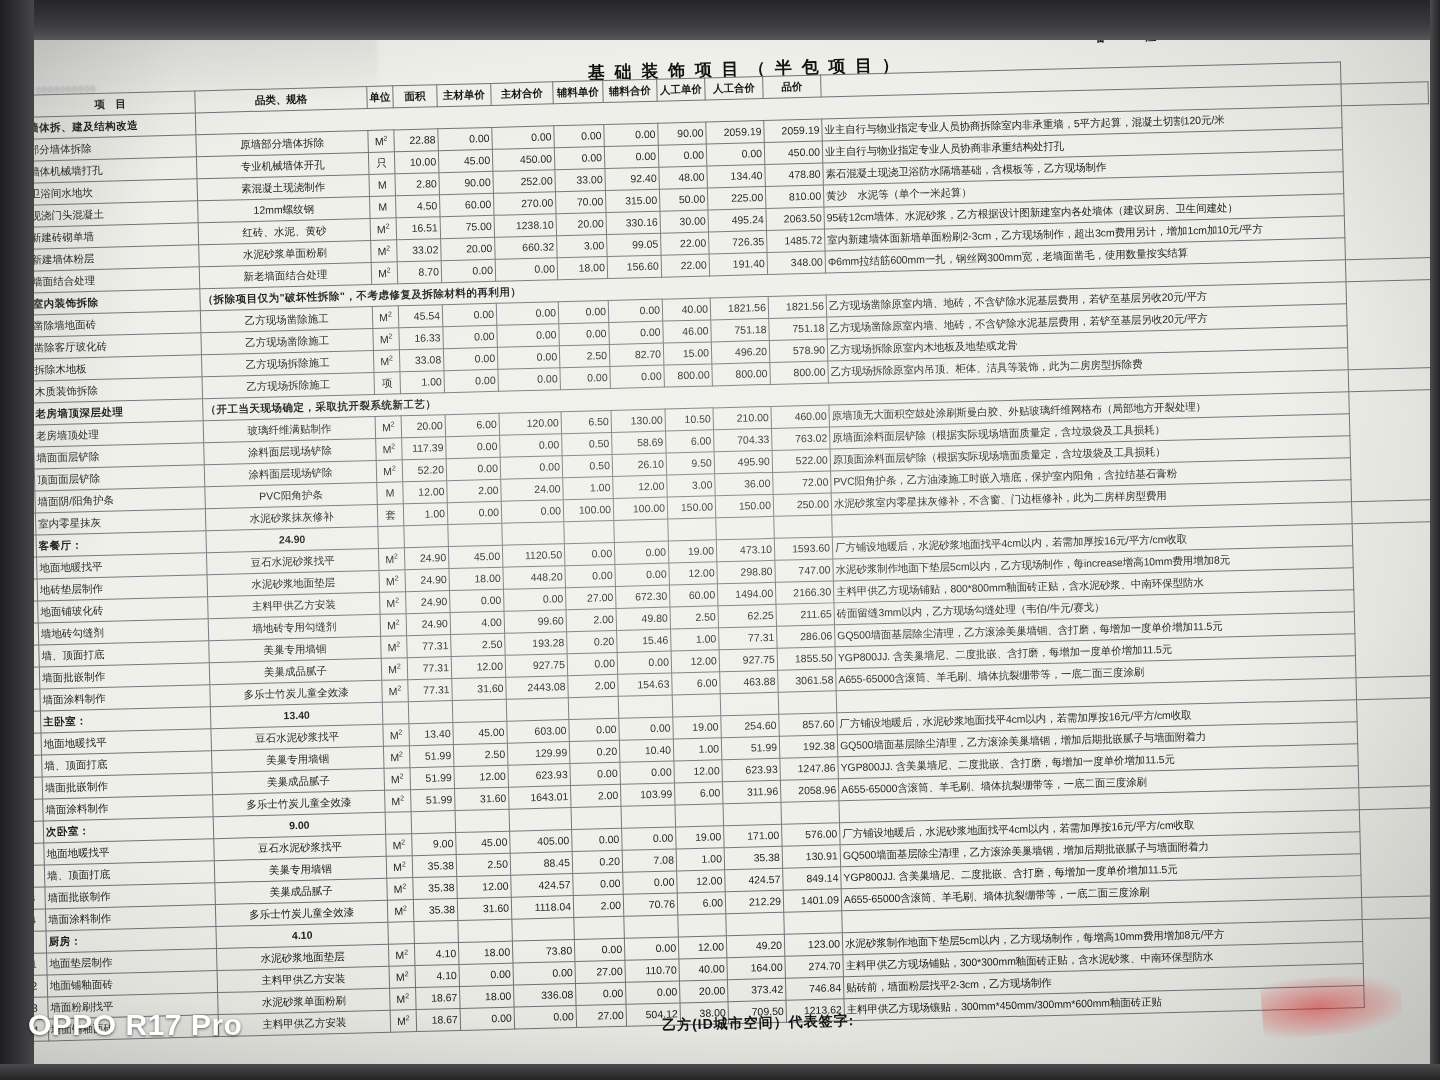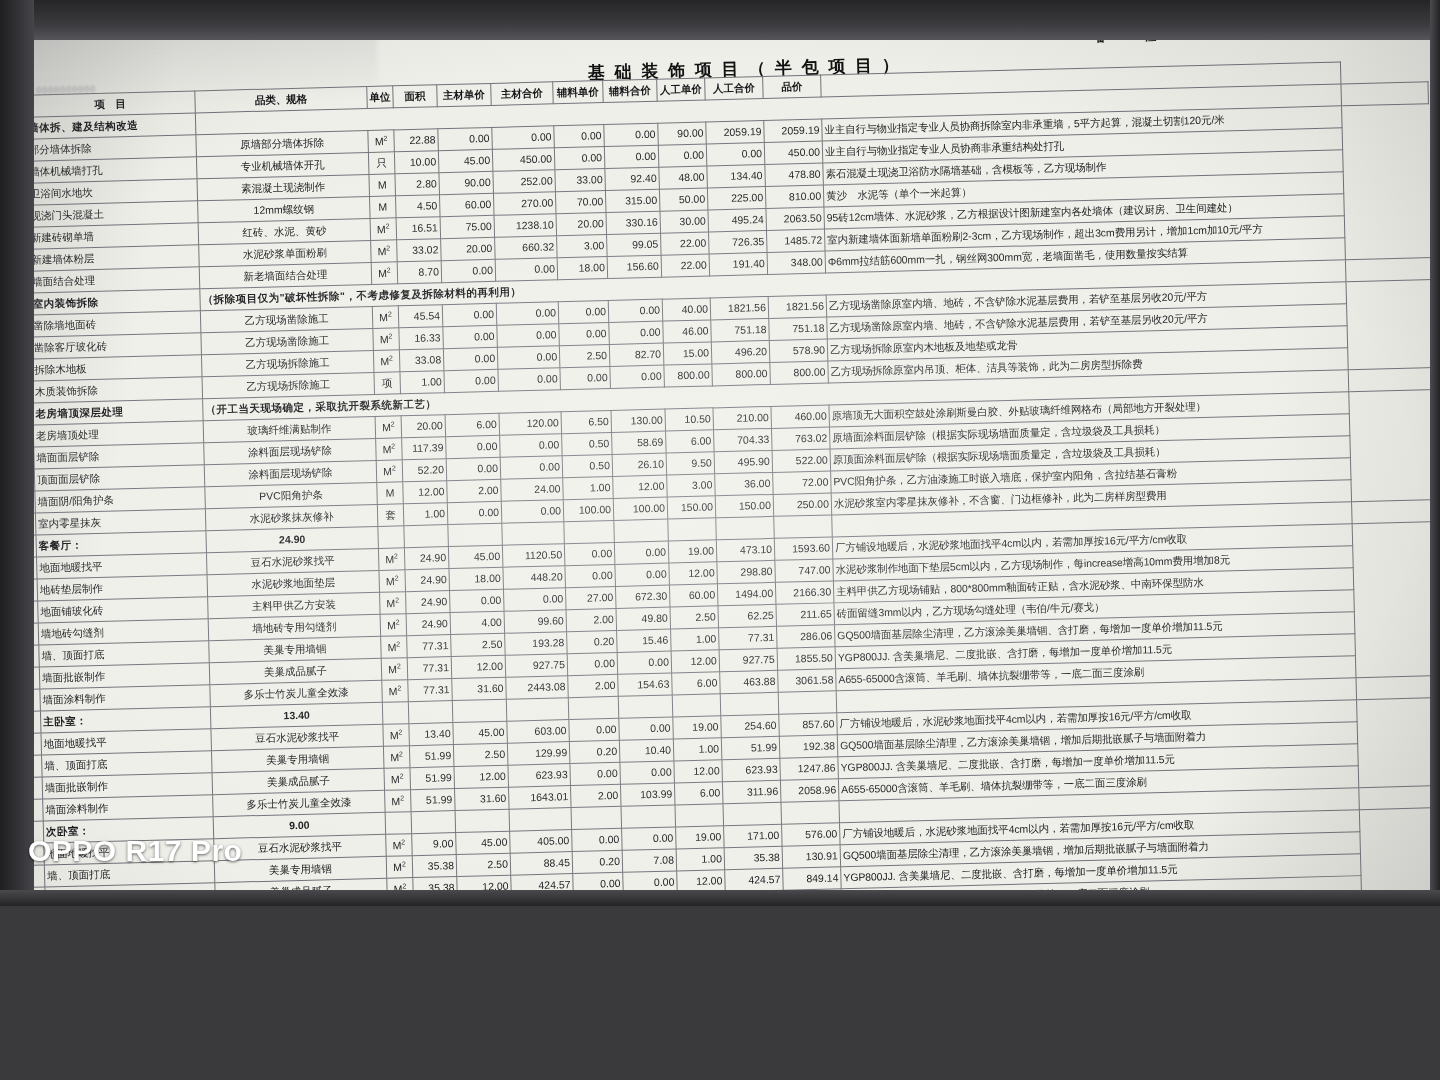--- a/index.html
+++ b/index.html
@@ -1,18 +1,18 @@
 <!DOCTYPE html>
 <html><head>
 <meta charset="utf-8">
 <style>
   html,body{margin:0;padding:0;background:#3a3a3c;}
   body{width:1440px;height:1080px;overflow:hidden;font-family:"Liberation Sans","DejaVu Sans",sans-serif;}
 
-  #page{position:relative;width:1440px;height:906px;overflow:hidden;background:#2e2e30;}
+  #page{position:relative;width:1440px;height:1080px;overflow:hidden;background:#2e2e30;}
 
   
   #paper{
     position:absolute;left:-40px;top:-28px;width:1540px;height:1150px;
     background:#efefe9;
     transform:rotate(-1.45deg);
     transform-origin:50% 50%;
     box-shadow:0 0 40px rgba(0,0,0,.55);
   }
   

